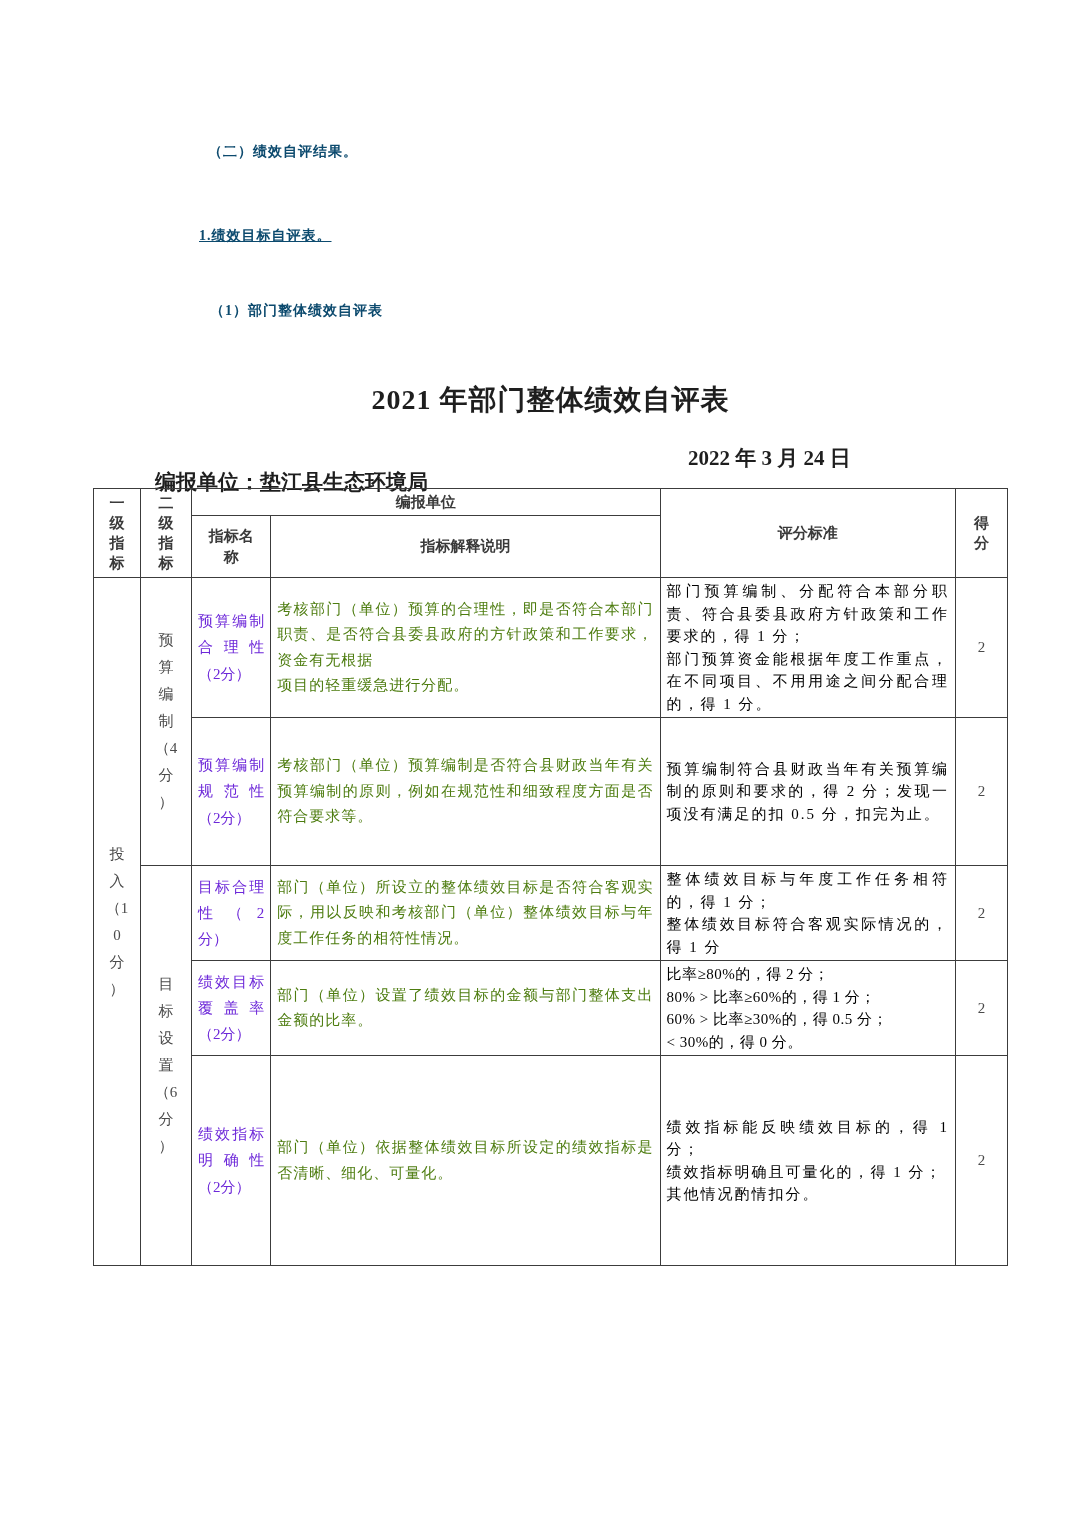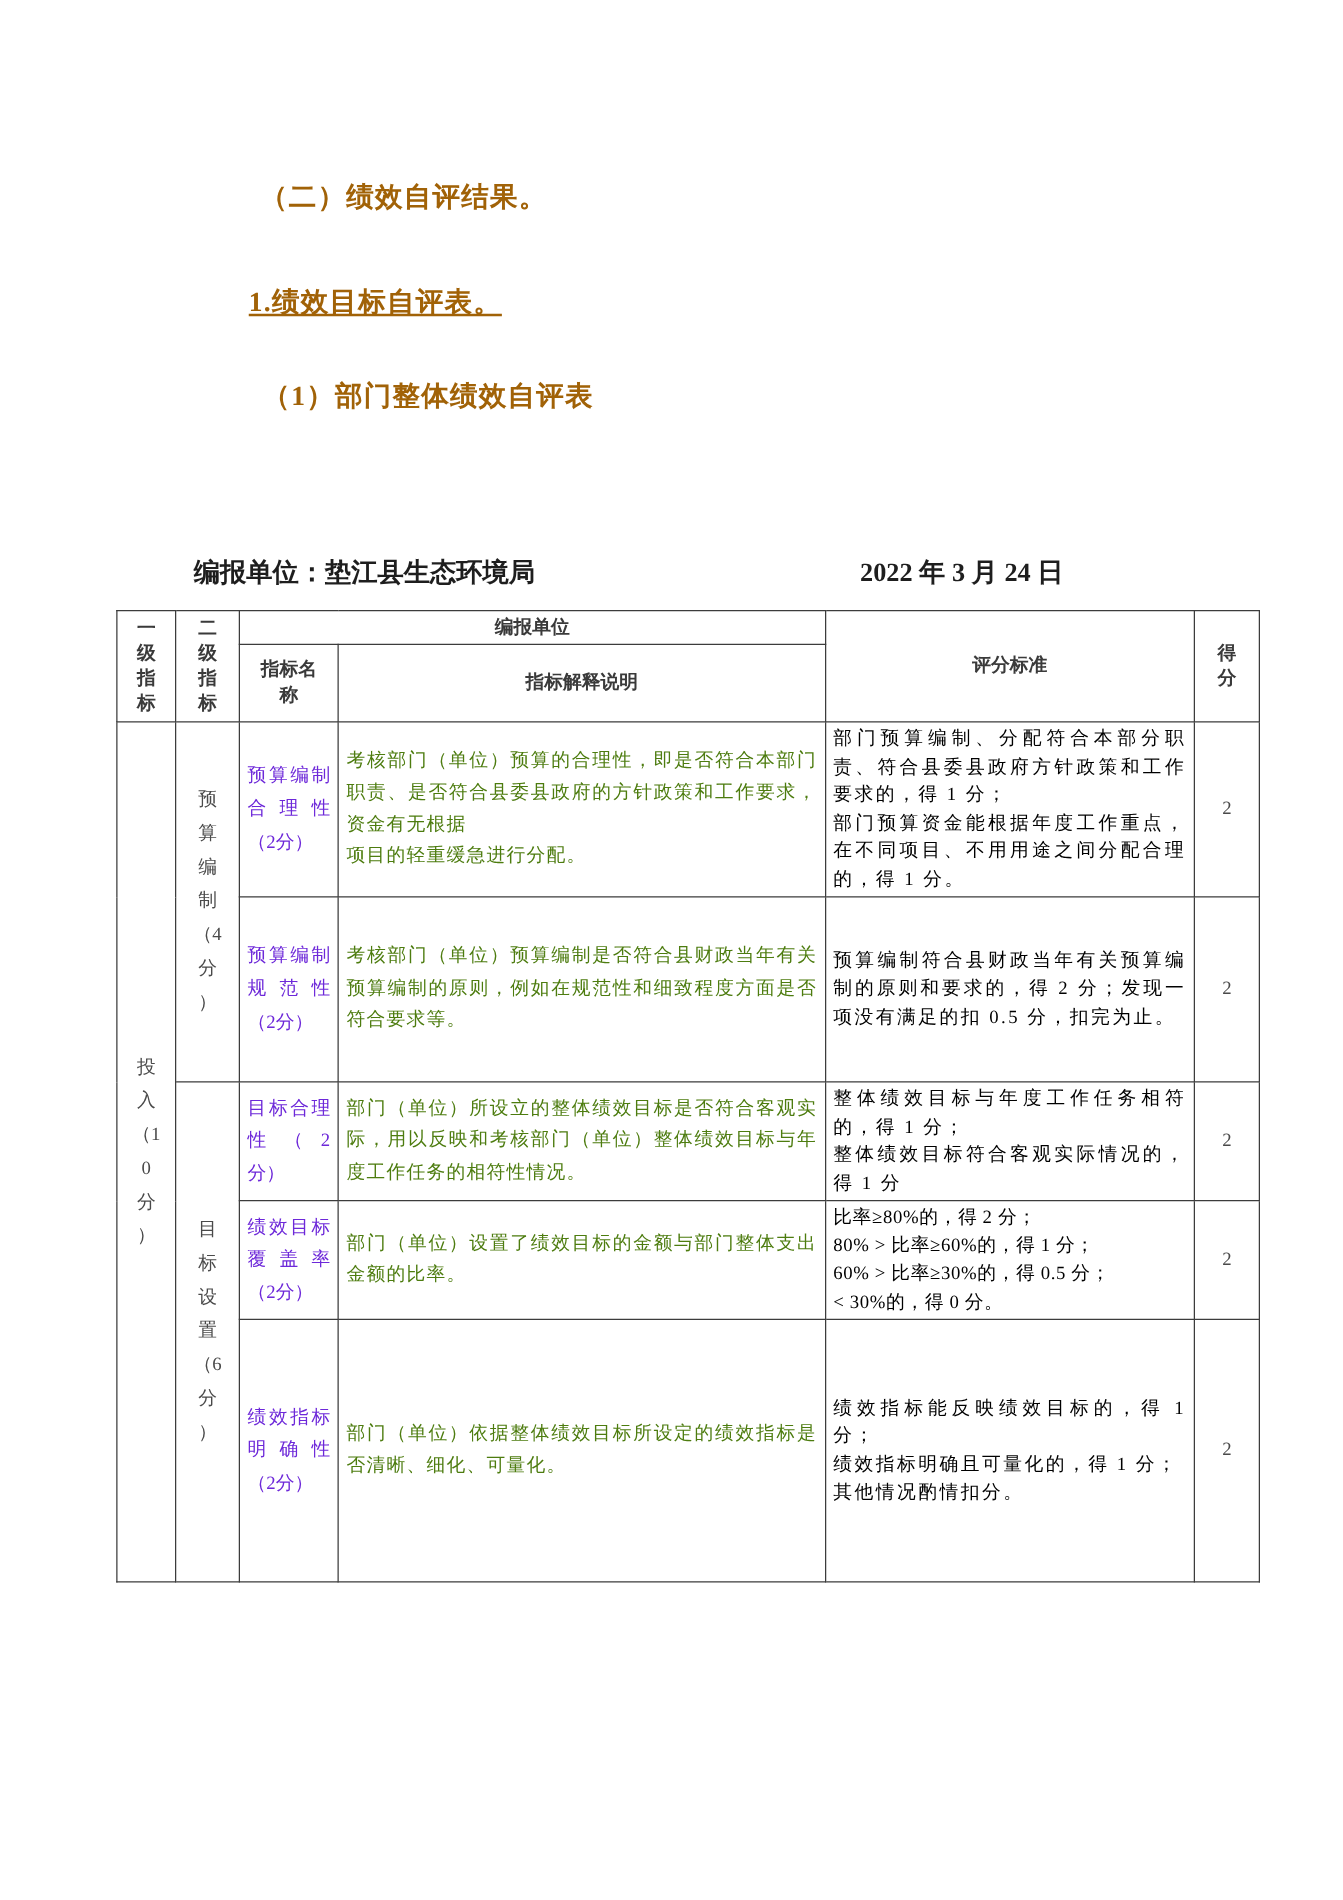--- a/index.html
+++ b/index.html
@@ -9,22 +9,22 @@
     height: 1520px;
     margin: 0 auto;
     background: #ffffff;
     font-family: "Liberation Serif", "DejaVu Serif", serif;
     color: #474747;
     overflow: hidden;
   }
   .heading {
     position: absolute;
     font-weight: bold;
-    color: #a16207;
-    font-size: 22px;
+    color: #0c4a6e;
+    font-size: 14px;
     letter-spacing: 1px;
     white-space: nowrap;
   }
   #section-heading { left: 208px; top: 143px; }
   #sub-heading     { left: 199px; top: 227px; text-decoration: underline; }
   #item-heading    { left: 210px; top: 302px; }
   .table-title {
     position: absolute;
     left: 93px; top: 381px; width: 915px;
     text-align: center;
@@ -34,21 +34,21 @@
     letter-spacing: 1px;
   }
   .report-line {
     position: absolute;
     top: 444px;
     font-size: 21px;
     font-weight: bold;
     color: #1e1e1e;
     white-space: nowrap;
   }
-  #report-unit { left: 155px; }
+  #report-unit { left: 155px; margin-top: 24px; }
   #report-date { left: 653px; margin-left: 35px; }
 
   table.eval {
     position: absolute;
     left: 93px; top: 488px;
     width: 915px;
     border-collapse: collapse;
     table-layout: fixed;
   }
   table.eval th, table.eval td {
@@ -106,20 +106,21 @@
 <body>
 
 <div class="page">
 
   <div class="heading" id="section-heading">（二）绩效自评结果。</div>
 
   <div class="heading" id="sub-heading">1.绩效目标自评表。</div>
 
   <div class="heading" id="item-heading">（1）部门整体绩效自评表</div>
 
+  <div class="table-title">2021 年部门整体绩效自评表</div>
 
   <div class="report-line" id="report-unit">编报单位：垫江县生态环境局</div>
 
   <div class="report-line" id="report-date">2022 年 3 月 24 日</div>
 
   <table class="eval">
     <colgroup>
       <col style="width:47px">
       <col style="width:51px">
       <col style="width:79px">

